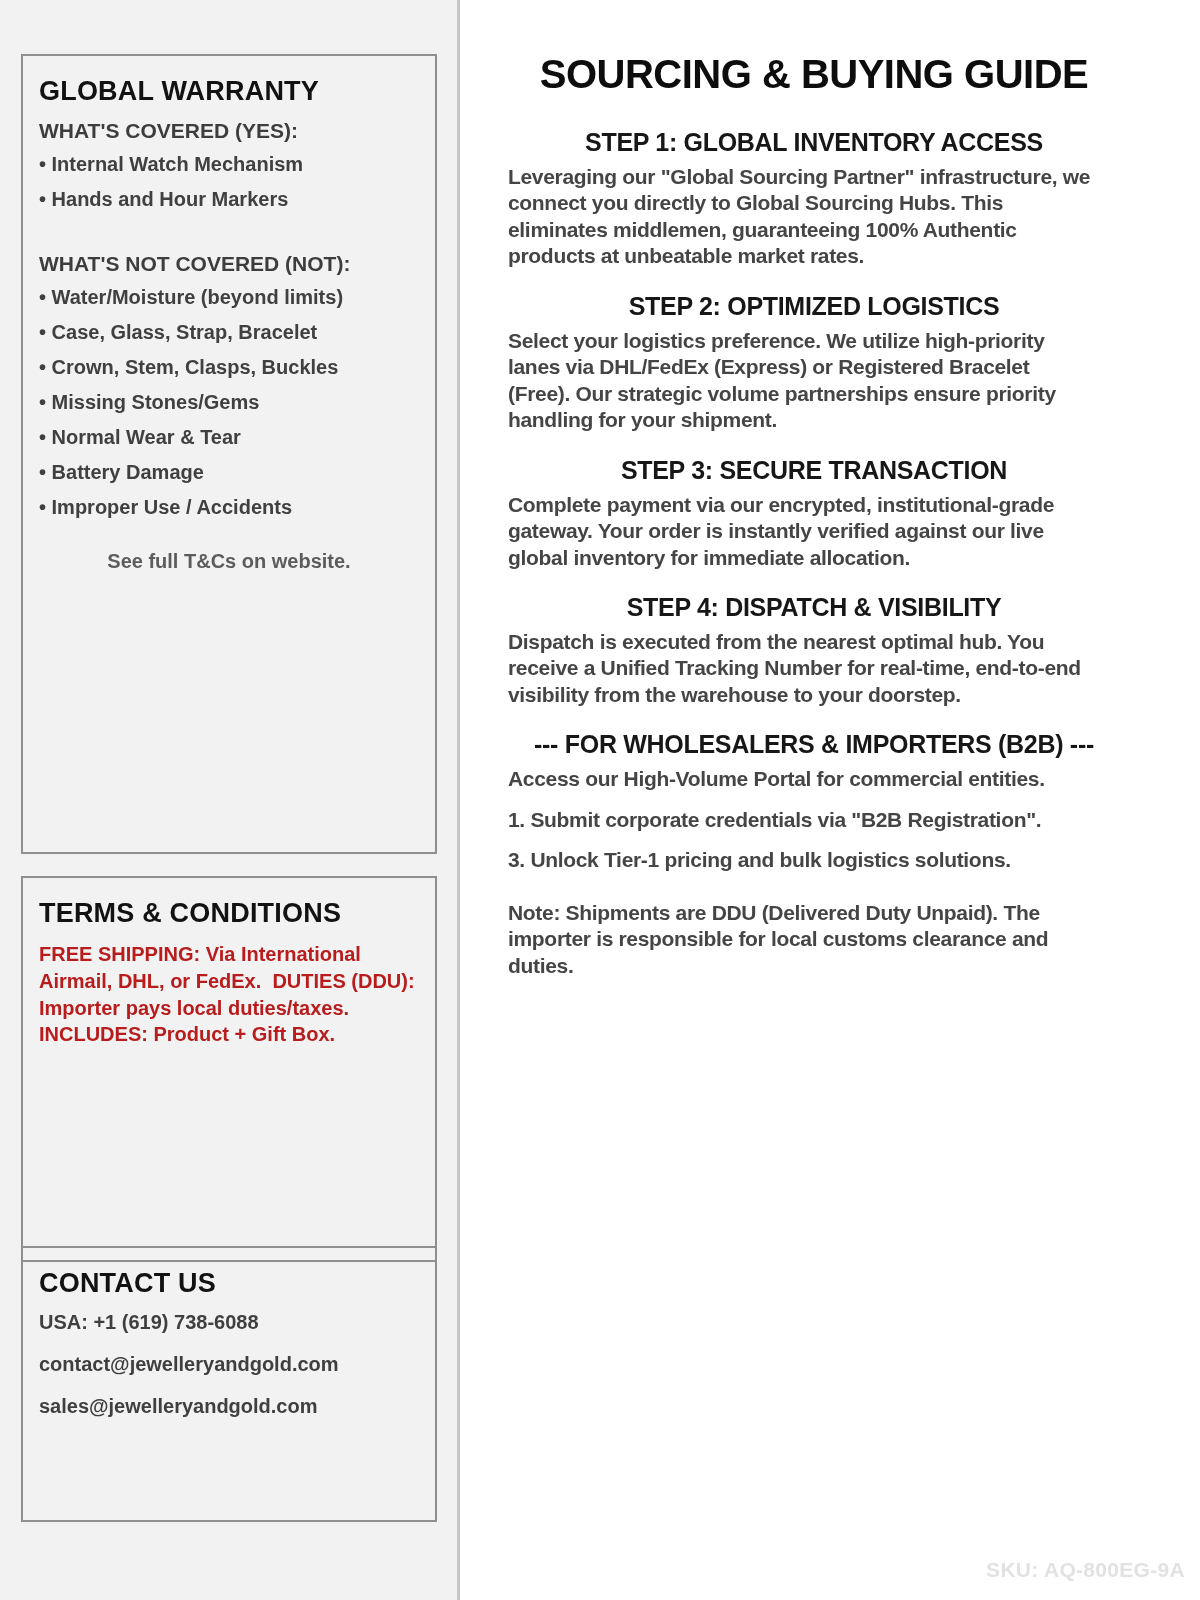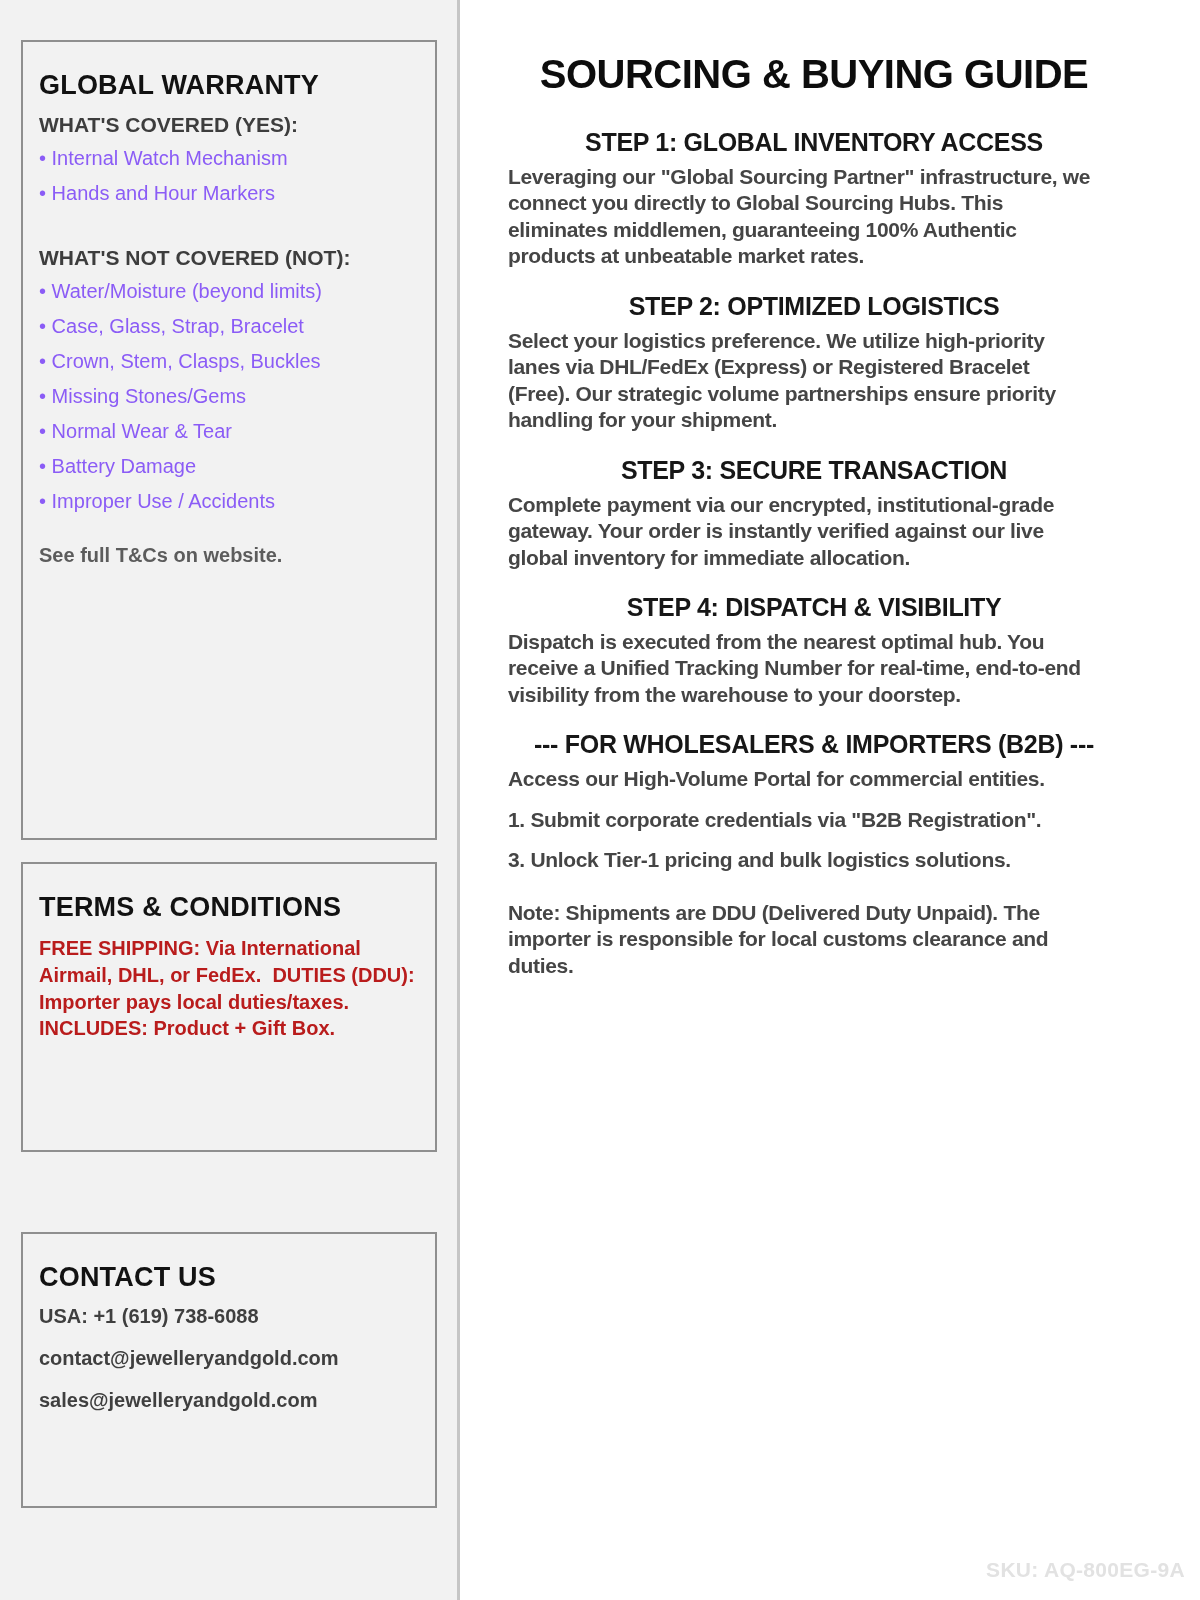--- a/index.html
+++ b/index.html
@@ -20,24 +20,25 @@
     width: 460px;
     height: 1600px;
     background: #f2f2f2;
     border-right: 3px solid #c6c6c6;
   }
   .panel {
     position: absolute;
     left: 21px;
     width: 416px;
     border: 2px solid #8f8f8f;
-    padding: 28px 16px;
+    padding: 20px 16px;
+    margin-top: 14px;
   }
   .panel-warranty { top: 40px;  height: 800px; }
-  .panel-terms    { top: 862px; height: 290px; }
+  .panel-terms    { top: 862px; height: 386px; }
   .panel-contact  { top: 1232px; height: 276px; }
 
   .panel h2 {
     margin: 0 0 12px 0;
     font-size: 27px;
     font-weight: bold;
     color: #121212;
     letter-spacing: 0.2px;
   }
   .panel h3 {
@@ -47,31 +48,32 @@
     color: #3d3d3d;
   }
   .panel h3.second { margin-top: 42px; }
   .panel ul {
     list-style: none;
     margin: 0;
     padding: 0;
   }
   .panel li {
     font-size: 20px;
-    font-weight: normal;
-    color: #8b5cf6;
+    font-weight: bold;
+    color: #404040;
     margin: 0 0 13px 0;
     line-height: 1.1;
   }
   .panel li::before { content: "\2022  "; }
   .footnote {
     margin: 32px 0 0 0;
     font-size: 20px;
     font-weight: bold;
     color: #5c5c5c;
+    text-align: center;
   }
   .panel p.block {
     margin: 0;
     font-size: 20px;
     font-weight: bold;
     color: #b91c1c;
     line-height: 1.34;
     white-space: pre-wrap;
   }
   .panel p.contact-line {

